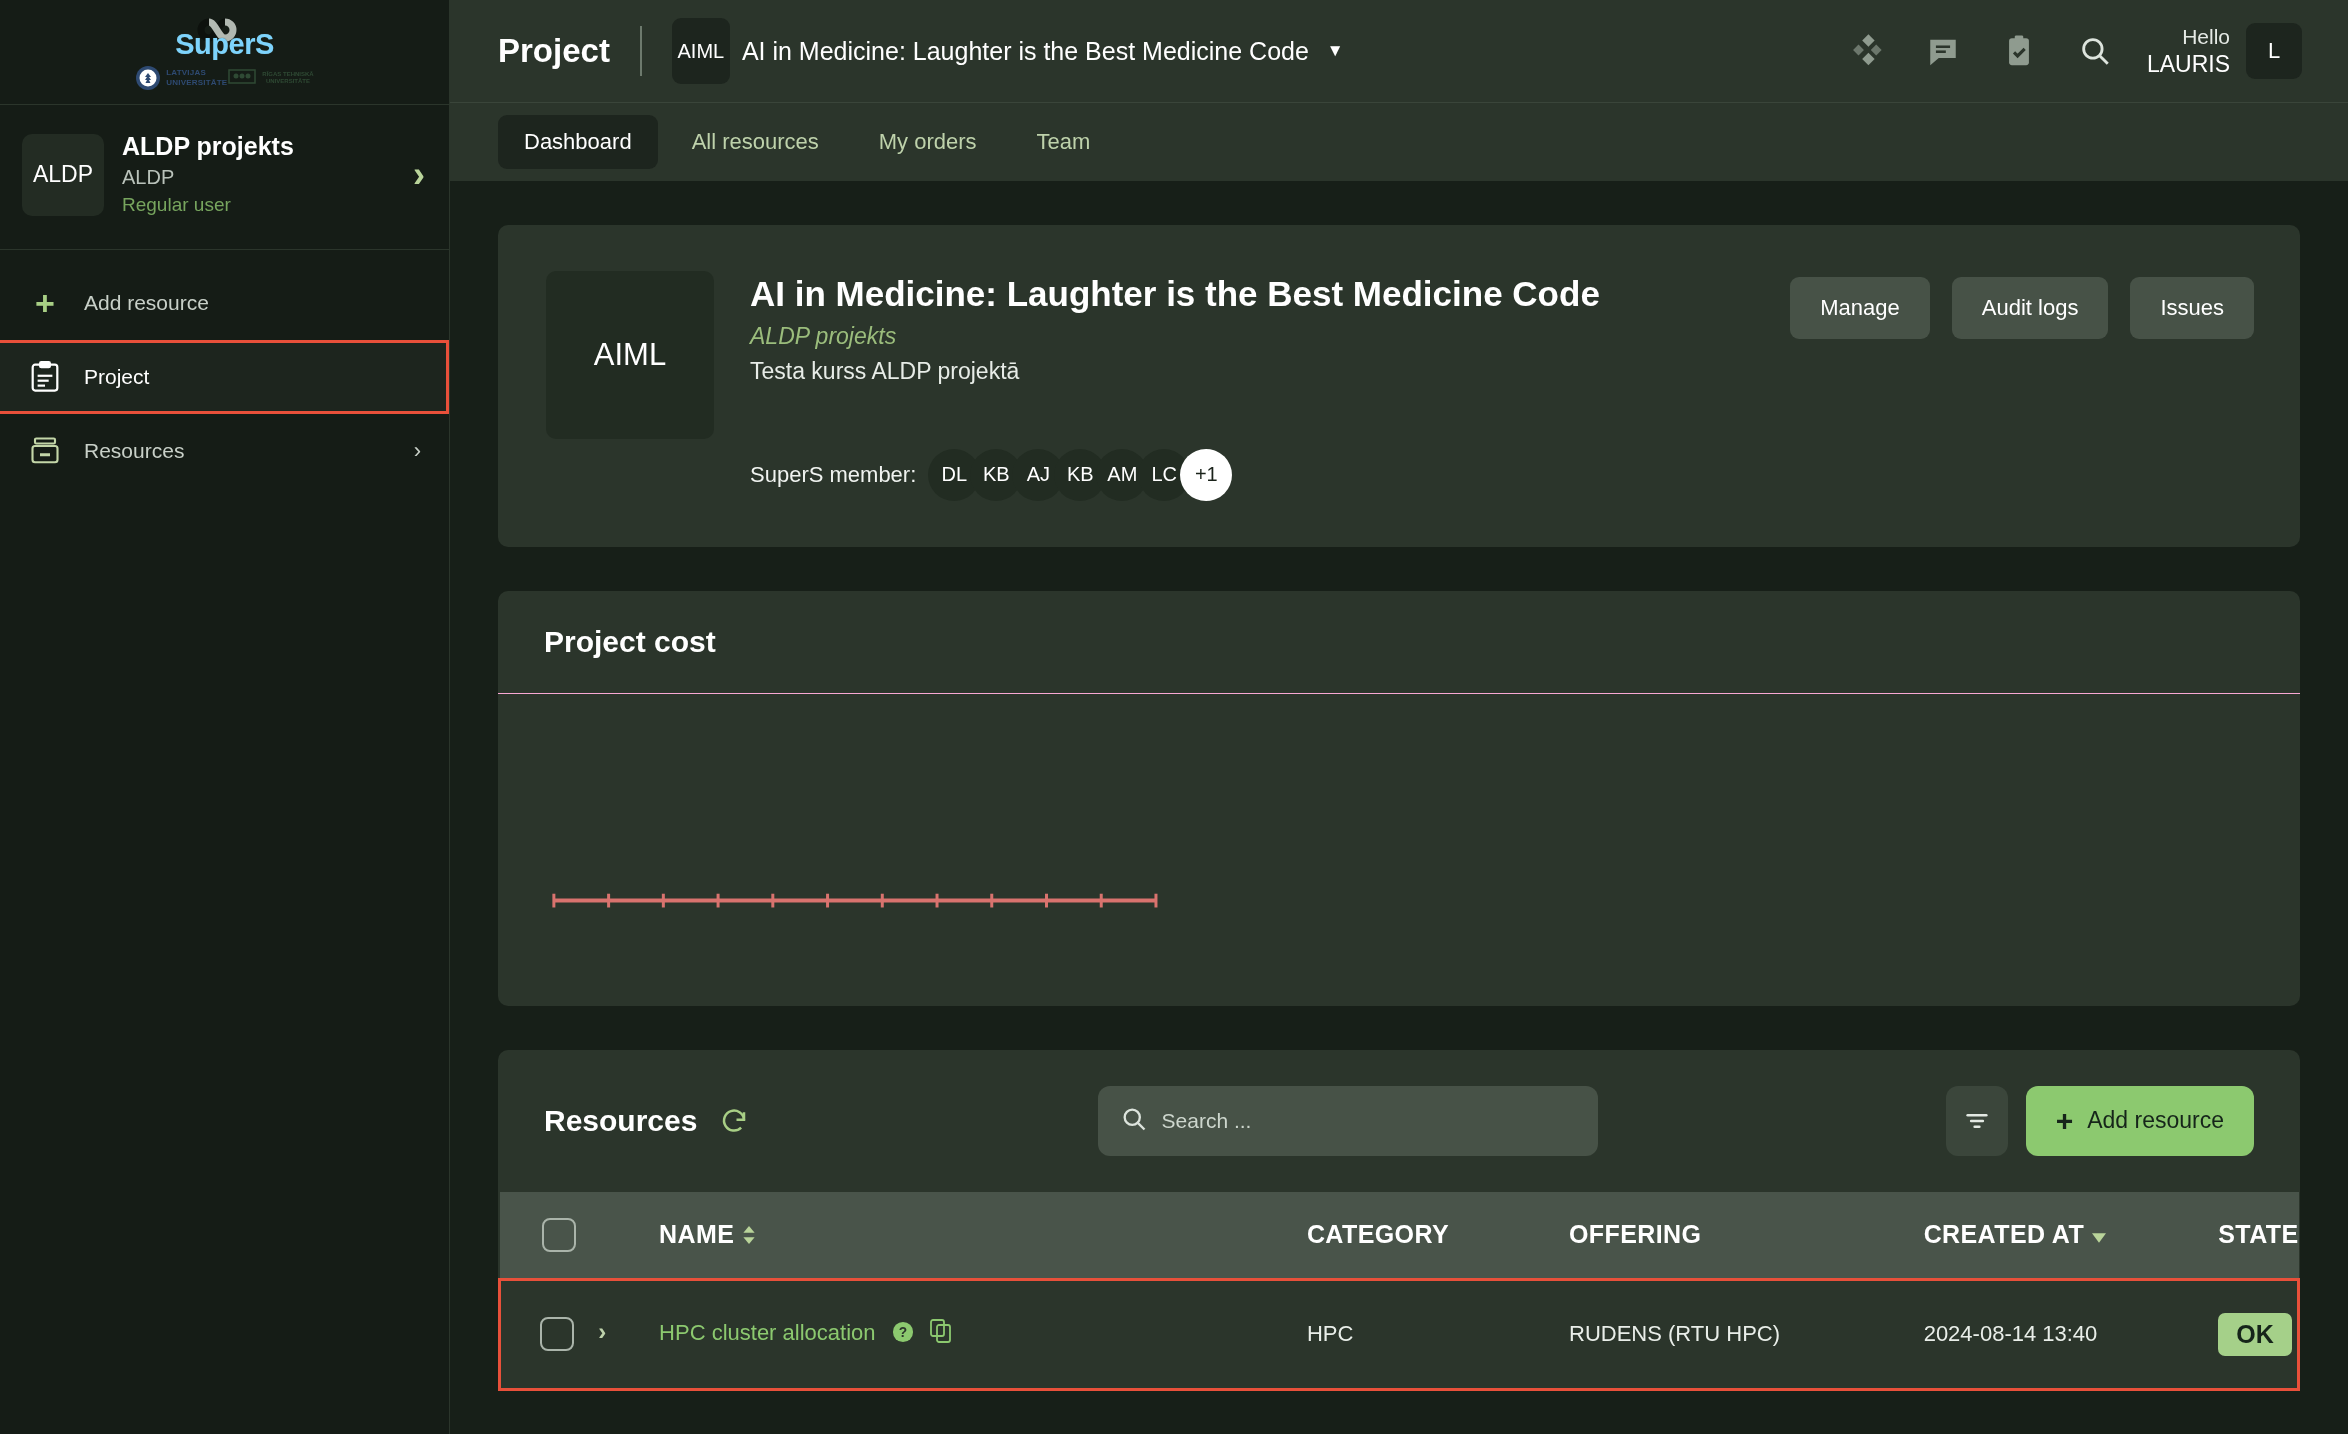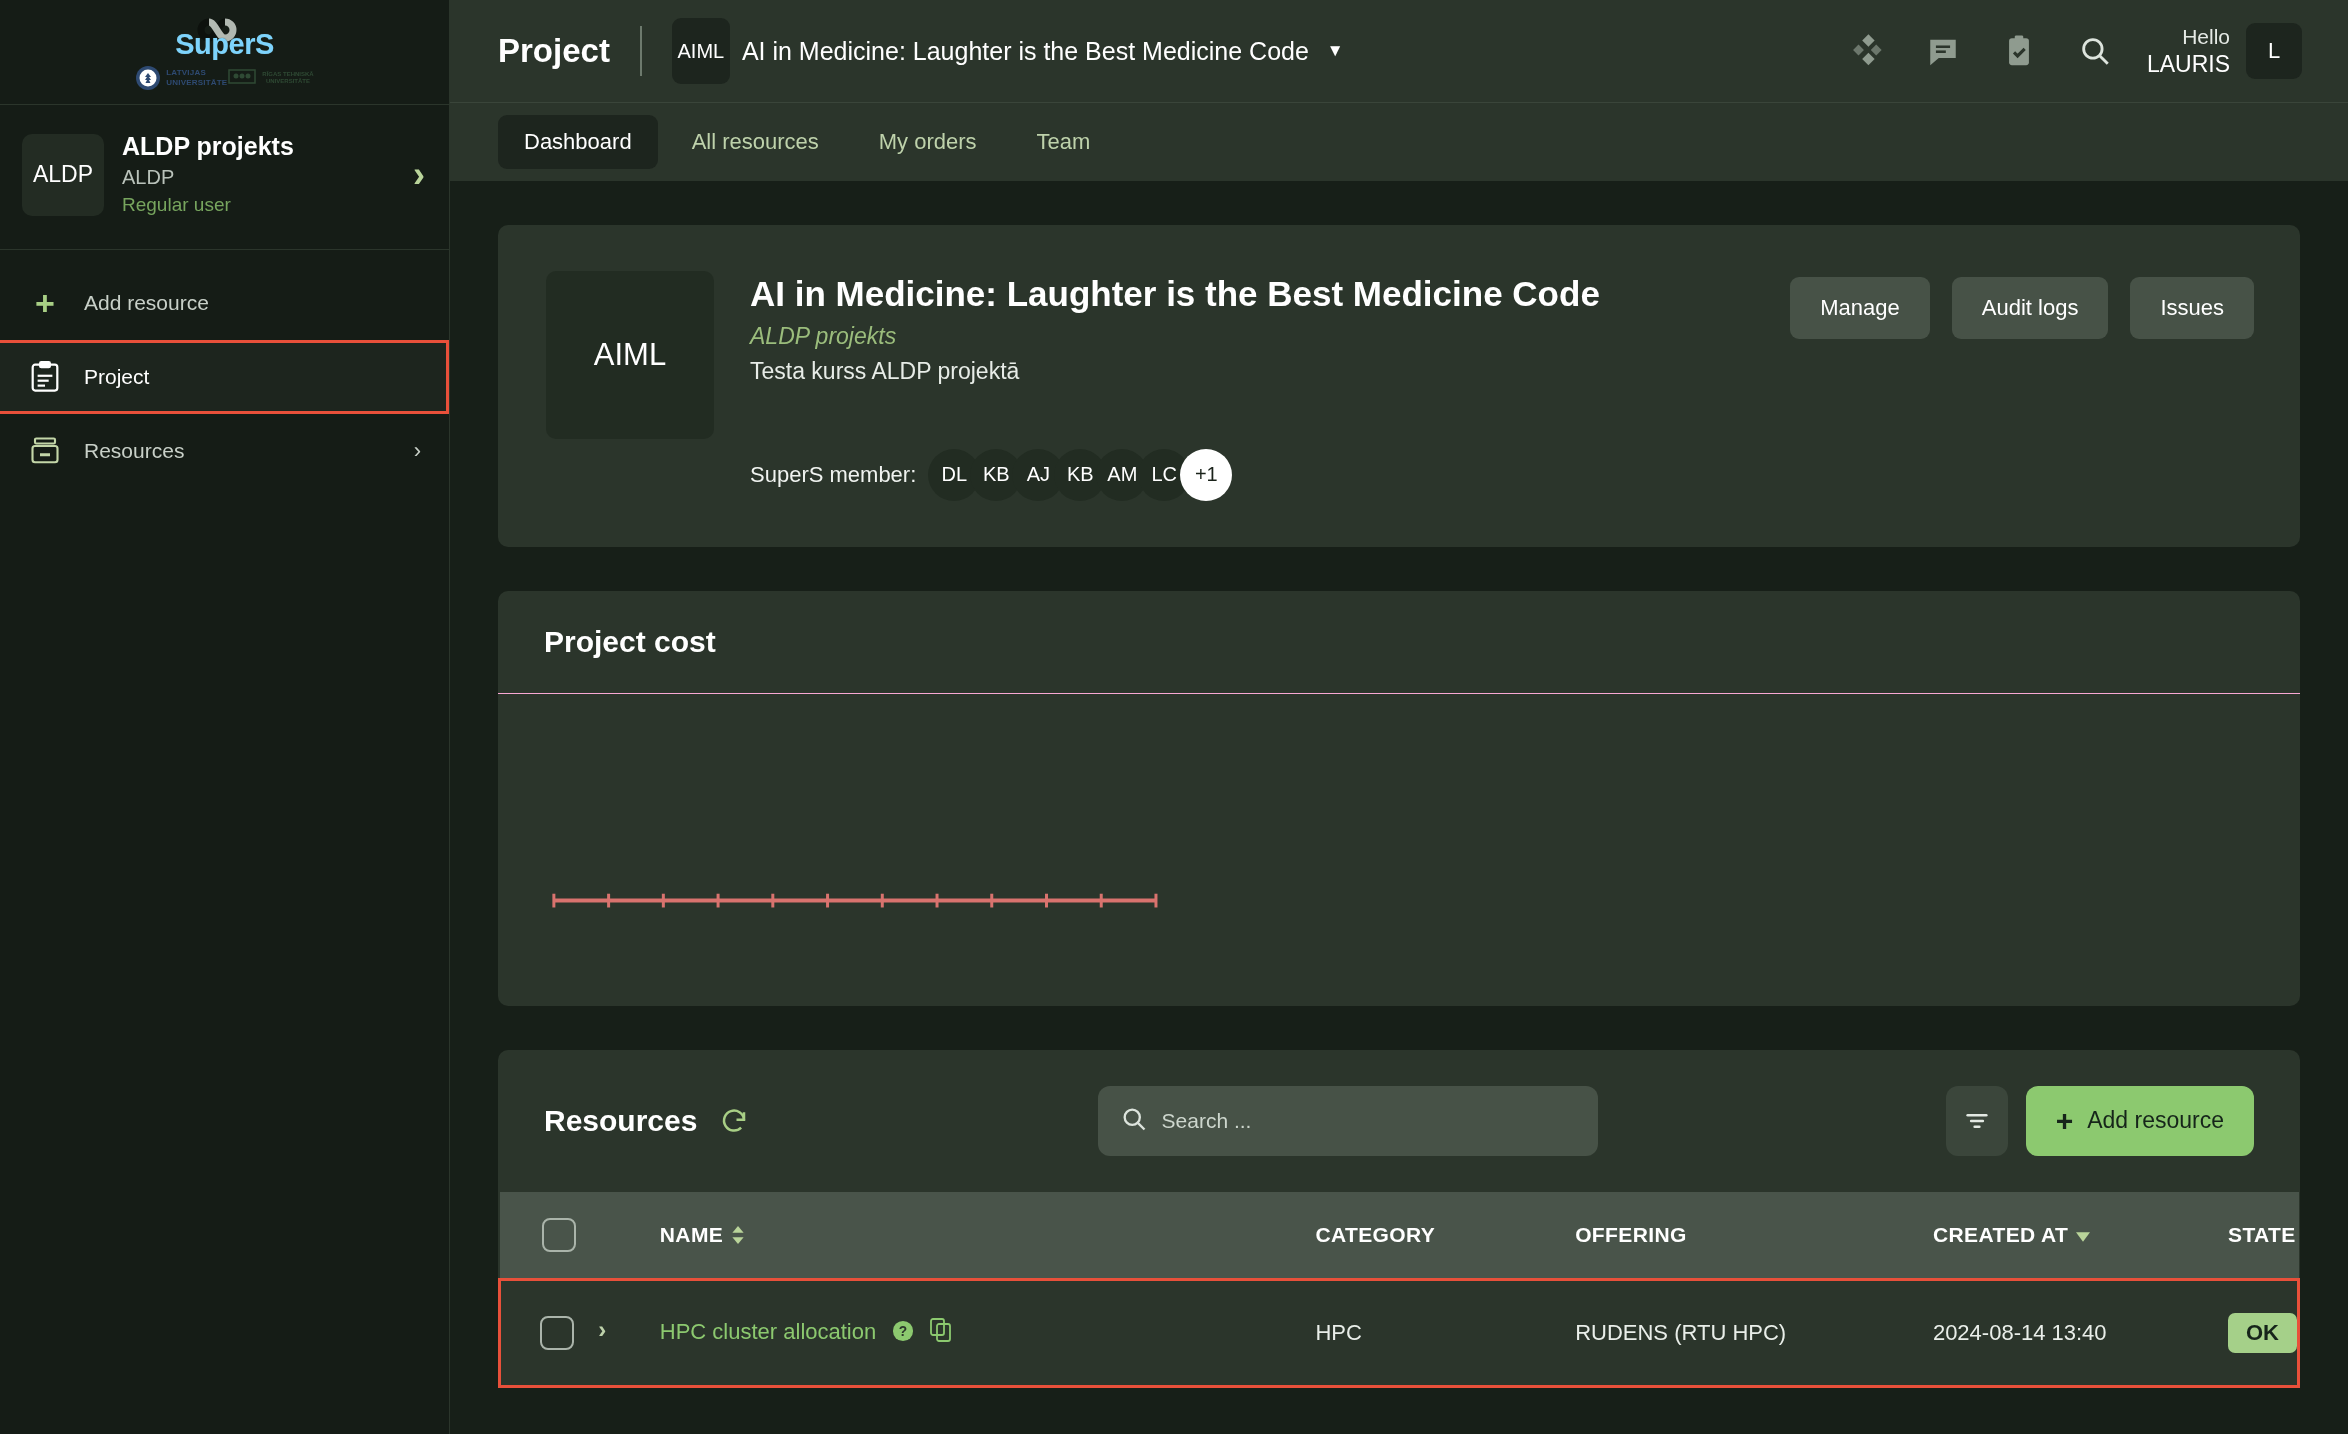--- a/index.html
+++ b/index.html
@@ -190,21 +190,21 @@
   .btn-primary {
     background: #8cc96f; color: #16251a; border: none; border-radius: 12px;
     height: 70px; padding: 0 30px; font-size: 23px; cursor: pointer;
     display: flex; align-items: center; gap: 14px;
     font-family: "Liberation Sans", sans-serif; white-space: nowrap;
   }
   .btn-primary .p { font-size: 30px; font-weight: bold; line-height: 1; }
 
   .table { width: 100%; border-collapse: collapse; }
   .table thead th {
-    background: #49544a; color: #fff; font-size: 21px; font-weight: bold;
+    background: #49544a; color: #fff; font-size: 25px; font-weight: bold;
     text-align: left; padding: 26px 0; letter-spacing: .4px;
     white-space: nowrap;
   }
   .table thead th:first-child { padding-left: 42px; border-radius: 0; }
   .th-inner { display: flex; align-items: center; gap: 8px; }
   .sort-arrows { display: inline-flex; flex-direction: column; gap: 2px; }
   .table tbody td {
     font-size: 22px; color: #e9eee9; padding: 32px 0;
     background: #2b352b; white-space: nowrap;
   }
@@ -213,21 +213,21 @@
   .row-hl td:last-child { border-right: 3px solid #e8503a; }
   .cbox {
     width: 34px; height: 34px; border: 2px solid #aab4aa; border-radius: 8px;
     display: inline-block; vertical-align: middle; background: transparent; cursor: pointer;
   }
   .row-chev { color: #bed2ab; font-size: 24px; font-weight: bold; margin: 0 20px 0 18px; }
   .res-link { color: #8cc96f; cursor: pointer; }
   .inline-ico { margin-left: 10px; vertical-align: -3px; cursor: pointer; }
   .badge-ok {
     display: inline-block; background: #a5d089; color: #16251a;
-    padding: 7px 18px; border-radius: 7px; font-size: 22px; font-weight: bold;
+    padding: 7px 18px; border-radius: 7px; font-size: 25px; font-weight: bold;
   }
   .col-name { width: 760px; }
   .col-cat { width: 300px; }
   .col-off { width: 400px; }
   .col-date { width: 330px; margin-top: 36px; }
 </style>
 </head>
 <body>
 
 <div class="app">

